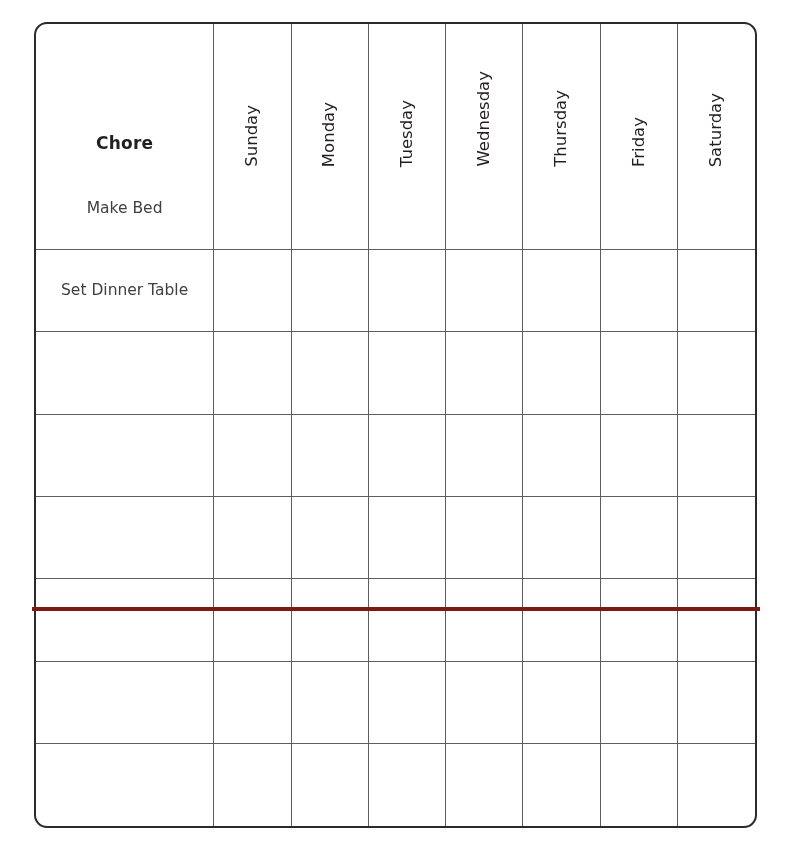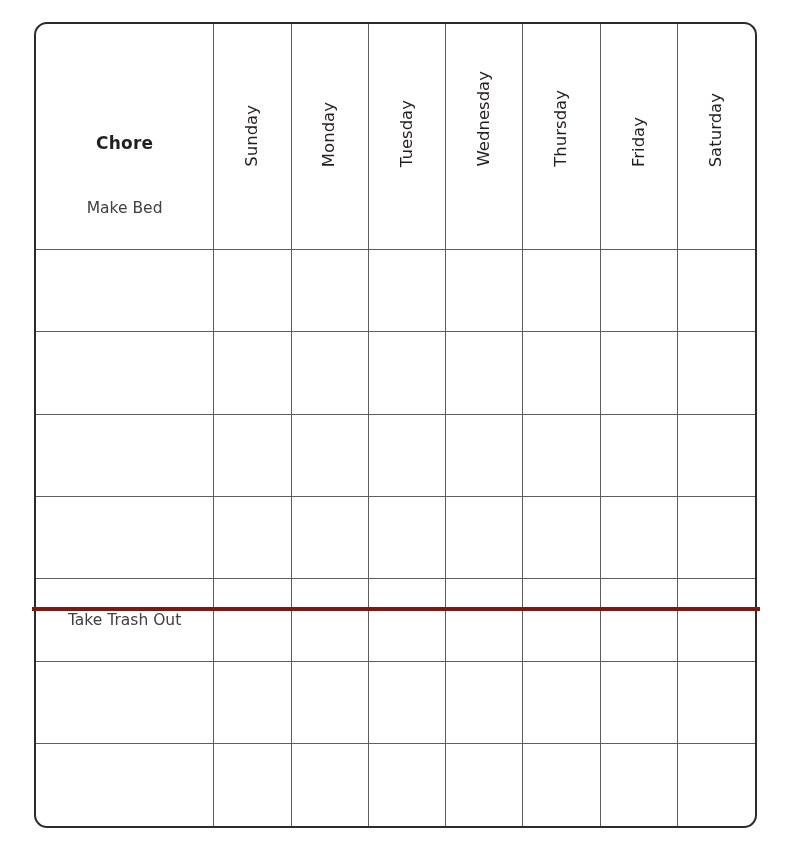--- a/index.html
+++ b/index.html
@@ -188,85 +188,85 @@
           </td>
           <td class="day-cell"></td>
           <td class="day-cell"></td>
           <td class="day-cell"></td>
           <td class="day-cell"></td>
           <td class="day-cell"></td>
           <td class="day-cell"></td>
           <td class="day-cell"></td>
         </tr>
 
-
-        <tr class="chore-row">
-          <td class="chore-cell">
-            <span class="chore-name"></span>
-          </td>
-          <td class="day-cell"></td>
-          <td class="day-cell"></td>
-          <td class="day-cell"></td>
-          <td class="day-cell"></td>
-          <td class="day-cell"></td>
-          <td class="day-cell"></td>
-          <td class="day-cell"></td>
-        </tr>
-
-        <tr class="chore-row">
-          <td class="chore-cell">
-            <span class="chore-name"></span>
-          </td>
-          <td class="day-cell"></td>
-          <td class="day-cell"></td>
-          <td class="day-cell"></td>
-          <td class="day-cell"></td>
-          <td class="day-cell"></td>
-          <td class="day-cell"></td>
-          <td class="day-cell"></td>
-        </tr>
-
-        <tr class="chore-row">
-          <td class="chore-cell">
-            <span class="chore-name"></span>
-          </td>
-          <td class="day-cell"></td>
-          <td class="day-cell"></td>
-          <td class="day-cell"></td>
-          <td class="day-cell"></td>
-          <td class="day-cell"></td>
-          <td class="day-cell"></td>
-          <td class="day-cell"></td>
-        </tr>
-
-        <tr class="chore-row">
-          <td class="chore-cell">
-            <span class="chore-name"></span>
-          </td>
-          <td class="day-cell"></td>
-          <td class="day-cell"></td>
-          <td class="day-cell"></td>
-          <td class="day-cell"></td>
-          <td class="day-cell"></td>
-          <td class="day-cell"></td>
-          <td class="day-cell"></td>
-        </tr>
-
-        <tr class="chore-row">
-          <td class="chore-cell">
-            <span class="chore-name">Take Trash Out</span>
-          </td>
-          <td class="day-cell"></td>
-          <td class="day-cell"></td>
-          <td class="day-cell"></td>
-          <td class="day-cell"></td>
-          <td class="day-cell"></td>
-          <td class="day-cell"></td>
-          <td class="day-cell"></td>
-        </tr>
+        <tr class="chore-row">
+          <td class="chore-cell">
+            <span class="chore-name">Set Dinner Table</span>
+          </td>
+          <td class="day-cell"></td>
+          <td class="day-cell"></td>
+          <td class="day-cell"></td>
+          <td class="day-cell"></td>
+          <td class="day-cell"></td>
+          <td class="day-cell"></td>
+          <td class="day-cell"></td>
+        </tr>
+
+        <tr class="chore-row">
+          <td class="chore-cell">
+            <span class="chore-name"></span>
+          </td>
+          <td class="day-cell"></td>
+          <td class="day-cell"></td>
+          <td class="day-cell"></td>
+          <td class="day-cell"></td>
+          <td class="day-cell"></td>
+          <td class="day-cell"></td>
+          <td class="day-cell"></td>
+        </tr>
+
+        <tr class="chore-row">
+          <td class="chore-cell">
+            <span class="chore-name"></span>
+          </td>
+          <td class="day-cell"></td>
+          <td class="day-cell"></td>
+          <td class="day-cell"></td>
+          <td class="day-cell"></td>
+          <td class="day-cell"></td>
+          <td class="day-cell"></td>
+          <td class="day-cell"></td>
+        </tr>
+
+        <tr class="chore-row">
+          <td class="chore-cell">
+            <span class="chore-name"></span>
+          </td>
+          <td class="day-cell"></td>
+          <td class="day-cell"></td>
+          <td class="day-cell"></td>
+          <td class="day-cell"></td>
+          <td class="day-cell"></td>
+          <td class="day-cell"></td>
+          <td class="day-cell"></td>
+        </tr>
+
+        <tr class="chore-row">
+          <td class="chore-cell">
+            <span class="chore-name"></span>
+          </td>
+          <td class="day-cell"></td>
+          <td class="day-cell"></td>
+          <td class="day-cell"></td>
+          <td class="day-cell"></td>
+          <td class="day-cell"></td>
+          <td class="day-cell"></td>
+          <td class="day-cell"></td>
+        </tr>
+
 
         <tr class="chore-row">
           <td class="chore-cell">
             <span class="chore-name"></span>
           </td>
           <td class="day-cell"></td>
           <td class="day-cell"></td>
           <td class="day-cell"></td>
           <td class="day-cell"></td>
           <td class="day-cell"></td>

